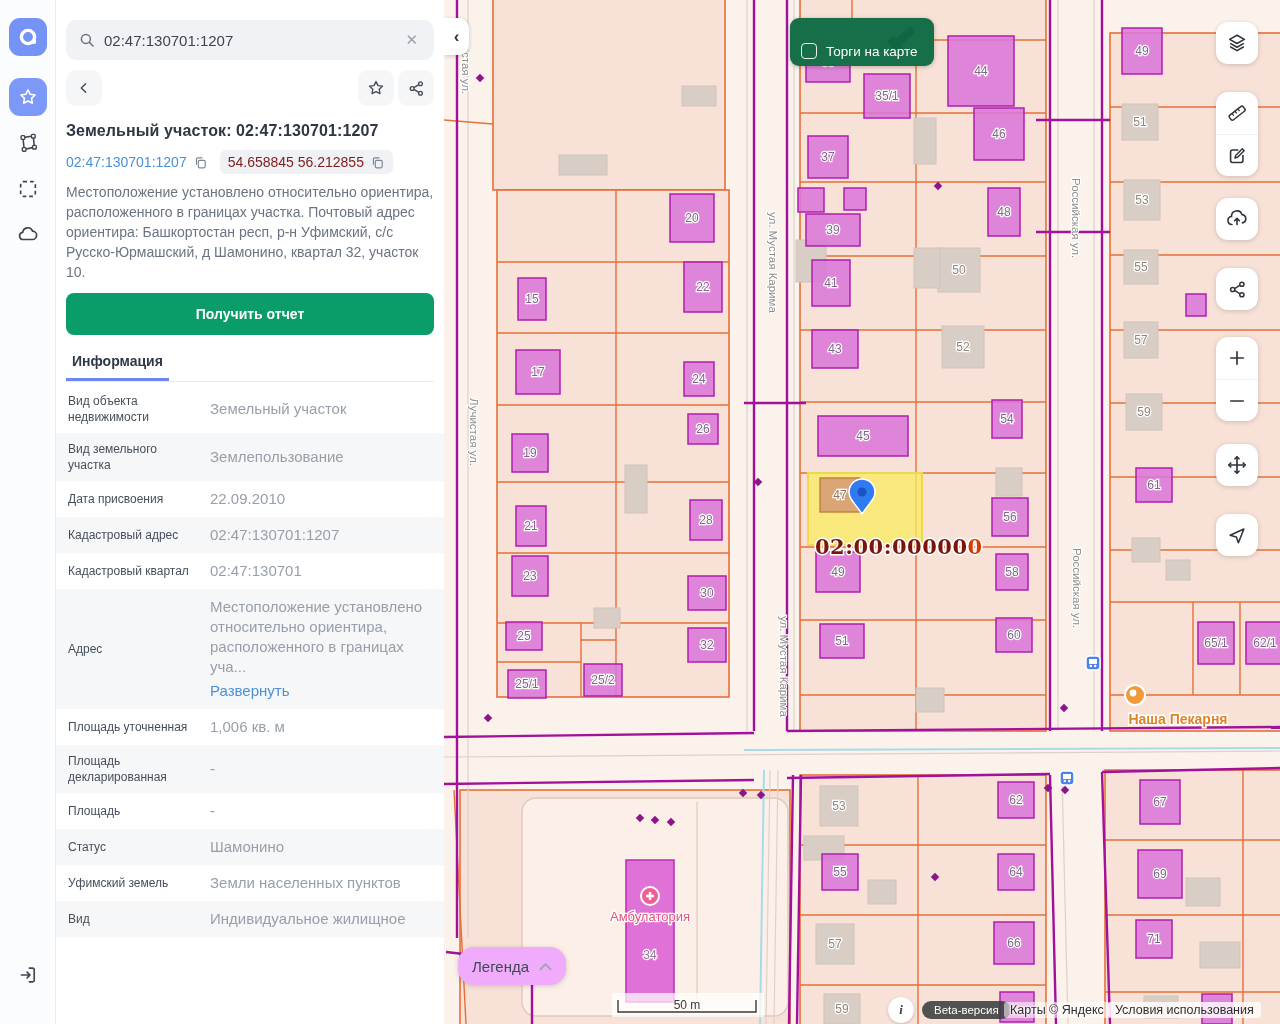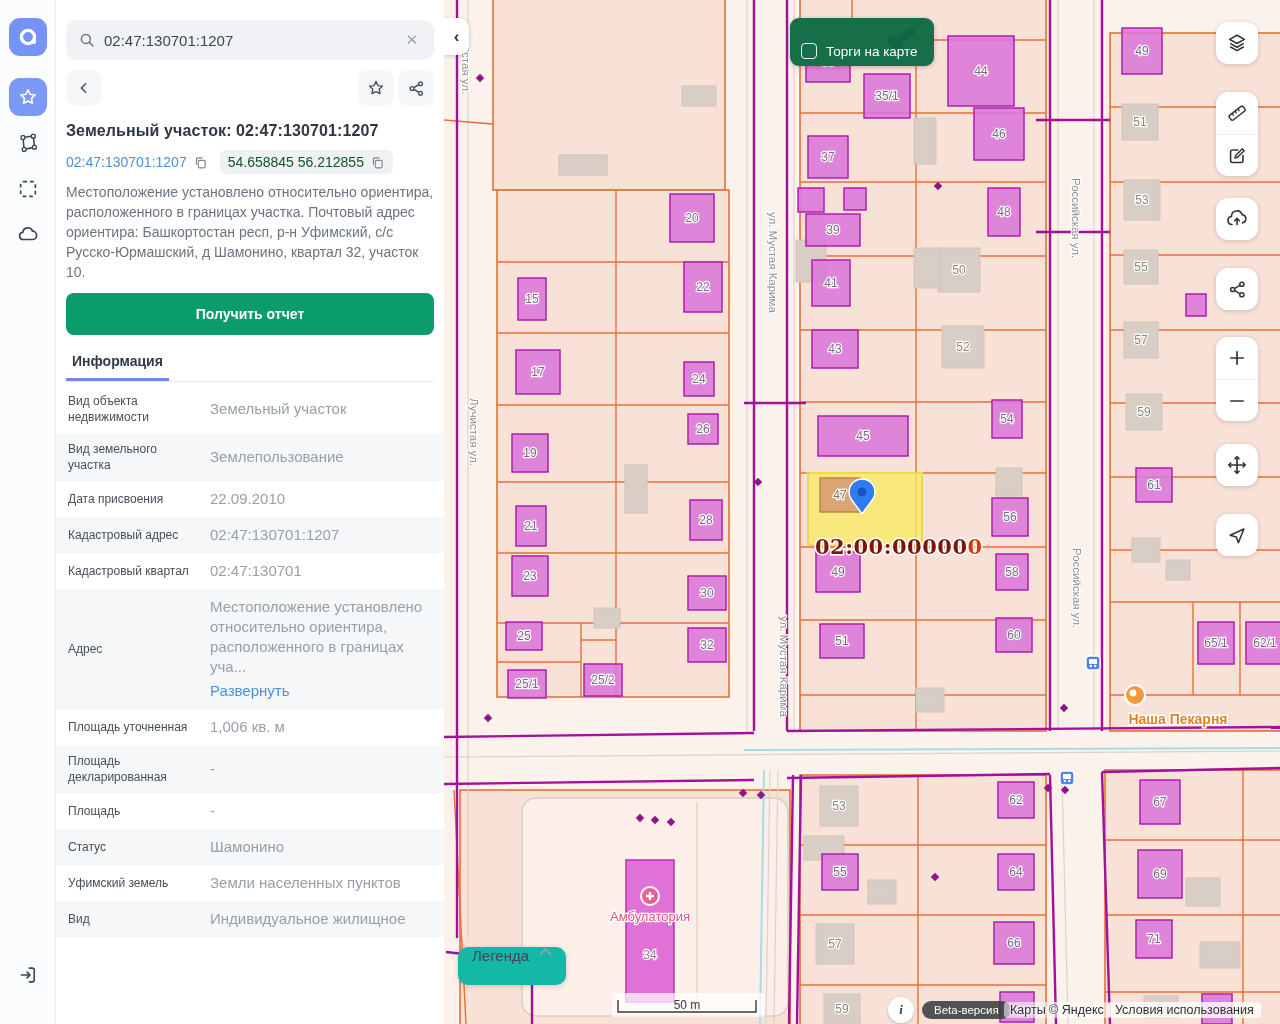--- a/index.html
+++ b/index.html
@@ -28,21 +28,21 @@
   .btnrow { margin:10px 10px 0 10px; display:flex; align-items:center;}
   .sqbtn { width:36px; height:36px; background:#f4f6f8; border-radius:10px; display:flex;
     align-items:center; justify-content:center; cursor:pointer; color:#434c57;}
   .btnrow .spacer { flex:1; }
   .btnrow .sqbtn + .sqbtn { margin-left:4px; }
   .ptitle { margin:16px 10px 0 10px; font-size:16px; font-weight:bold; color:#2e3743; letter-spacing:.1px;}
   .idrow { margin:10px 10px 0 10px; display:flex; align-items:center; font-size:14px;}
   .cadlink { color:#4a90d9; cursor:pointer; }
   .copyic { margin-left:6px; color:#7c8692; cursor:pointer; display:inline-flex;}
   .coordchip { margin-left:12px; background:#eff1f4; border-radius:6px; padding:4px 8px;
-    color:#14532d; display:flex; align-items:center; font-size:14px;}
+    color:#7f1d1d; display:flex; align-items:center; font-size:14px;}
   .pdesc { margin:8px 10px 0 10px; font-size:14px; line-height:20px; color:#6a7482;}
   .reportbtn { margin:11px 10px 0 10px; width:368px; height:42px; background:#0a9c69; color:#fff;
     border:0; border-radius:8px; font-size:14px; font-weight:bold; cursor:pointer;
     font-family:"Liberation Sans",sans-serif;}
   .tabs { margin:10px 10px 0 10px; border-bottom:1px solid #e7eaee; display:flex;}
   .tab { padding:8px 6px 9px 6px; font-size:14px; font-weight:bold; color:#2f3946;
     border-bottom:3px solid #6d87f0; cursor:pointer;}
   .rows { margin-top:3px; }
   .prow { display:flex; padding:8px 12px; min-height:36px; align-items:center;}
   .prow.alt { background:#f6f7f8; }
@@ -61,22 +61,22 @@
     box-shadow:0 1px 4px rgba(0,0,0,.25); overflow:hidden;}
   .torgi .gavel { position:absolute; right:8px; top:2px; opacity:.45;}
   .torgi .cb { width:16px; height:16px; border:1.6px solid rgba(255,255,255,.9); border-radius:4px;
     margin-right:9px; position:relative; z-index:2;}
   .torgi .tl { color:#fff; font-size:13.5px; position:relative; z-index:2;}
   .ctl { position:absolute; right:22px; width:42px; background:#fff; border-radius:12px;
     box-shadow:0 1px 5px rgba(0,0,0,.18); z-index:5;}
   .ctl .cell { width:42px; height:42px; display:flex; align-items:center; justify-content:center;
     cursor:pointer; color:#2e343b;}
   .ctl .cell + .cell { border-top:1px solid #f0f1f3; }
-  .legendbtn { position:absolute; left:14px; top:947px; height:38px; background:#14b8a6; border-radius:10px;
-    box-shadow:0 1px 5px rgba(0,0,0,.18); display:flex; align-items:flex-start; padding:0 14px; cursor:pointer; z-index:5;}
+  .legendbtn { position:absolute; left:14px; top:947px; height:38px; background:#f0abfc; border-radius:16px;
+    box-shadow:0 1px 5px rgba(0,0,0,.18); display:flex; align-items:center; padding:0 14px; cursor:pointer; z-index:5;}
   .legendbtn .lt { font-size:15px; color:#3f4854; }
   .legendbtn svg { margin-left:10px; }
   .attr { position:absolute; z-index:6; }
   .infobtn { left:444px; top:997px; width:26px; height:26px; border-radius:50%; background:#fff;
     box-shadow:0 1px 3px rgba(0,0,0,.2); display:flex; align-items:center; justify-content:center;
     cursor:pointer; font-size:13px; color:#444; font-family:"Liberation Serif",serif; font-style:italic; font-weight:bold;}
   .betapill { left:478px; top:1001px; background:rgba(58,61,64,.88); border-radius:10px; color:#fff;
     font-size:11.5px; padding:3px 12px; }
   .mapscopy { left:560px; top:1002px; font-size:12.5px; color:#2e2e2e; cursor:pointer;
     text-shadow:0 0 3px #fff,0 0 3px #fff,0 0 3px #fff; background:rgba(255,255,255,.55); padding:1px 6px; border-radius:3px;}

